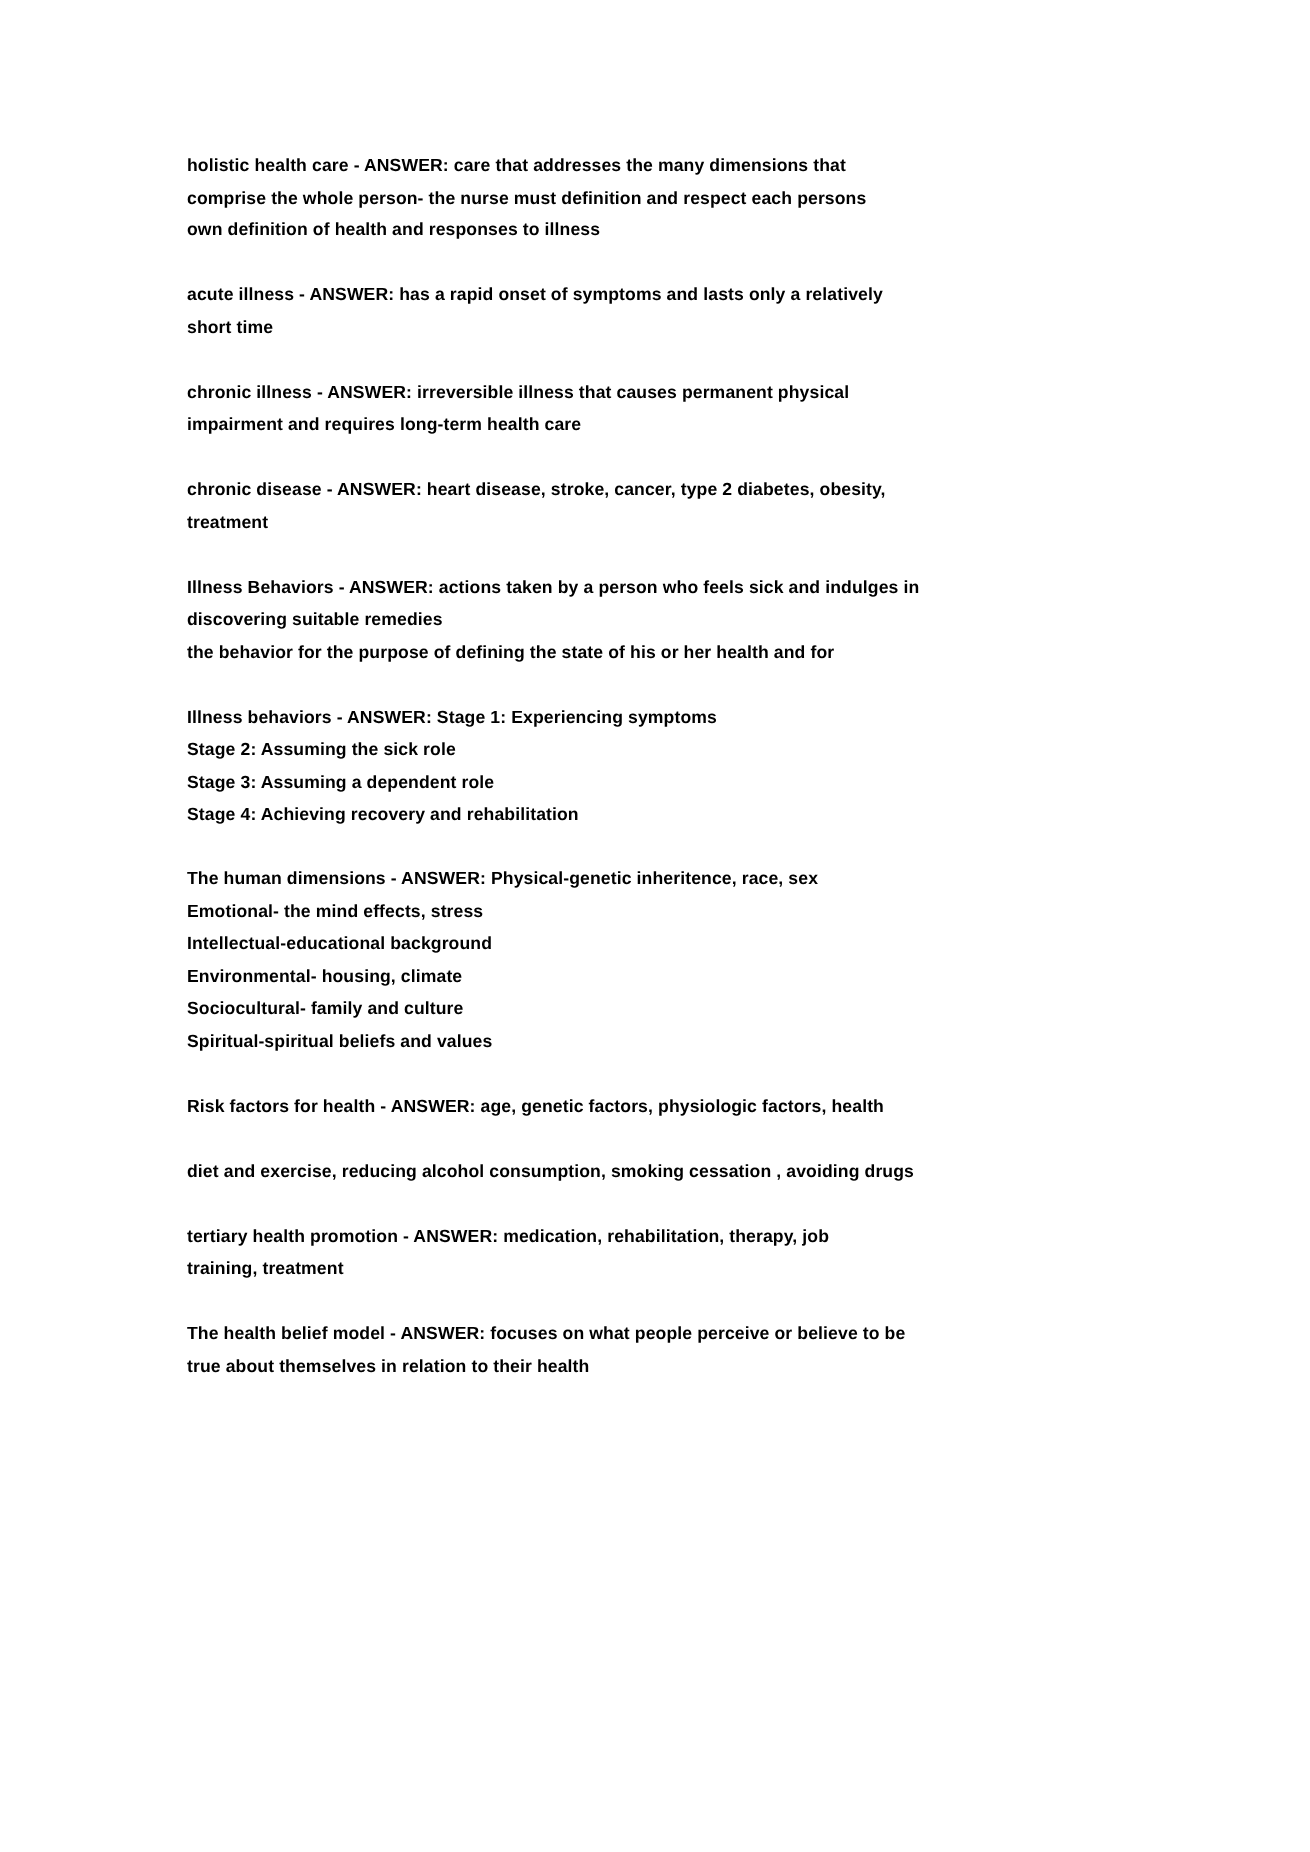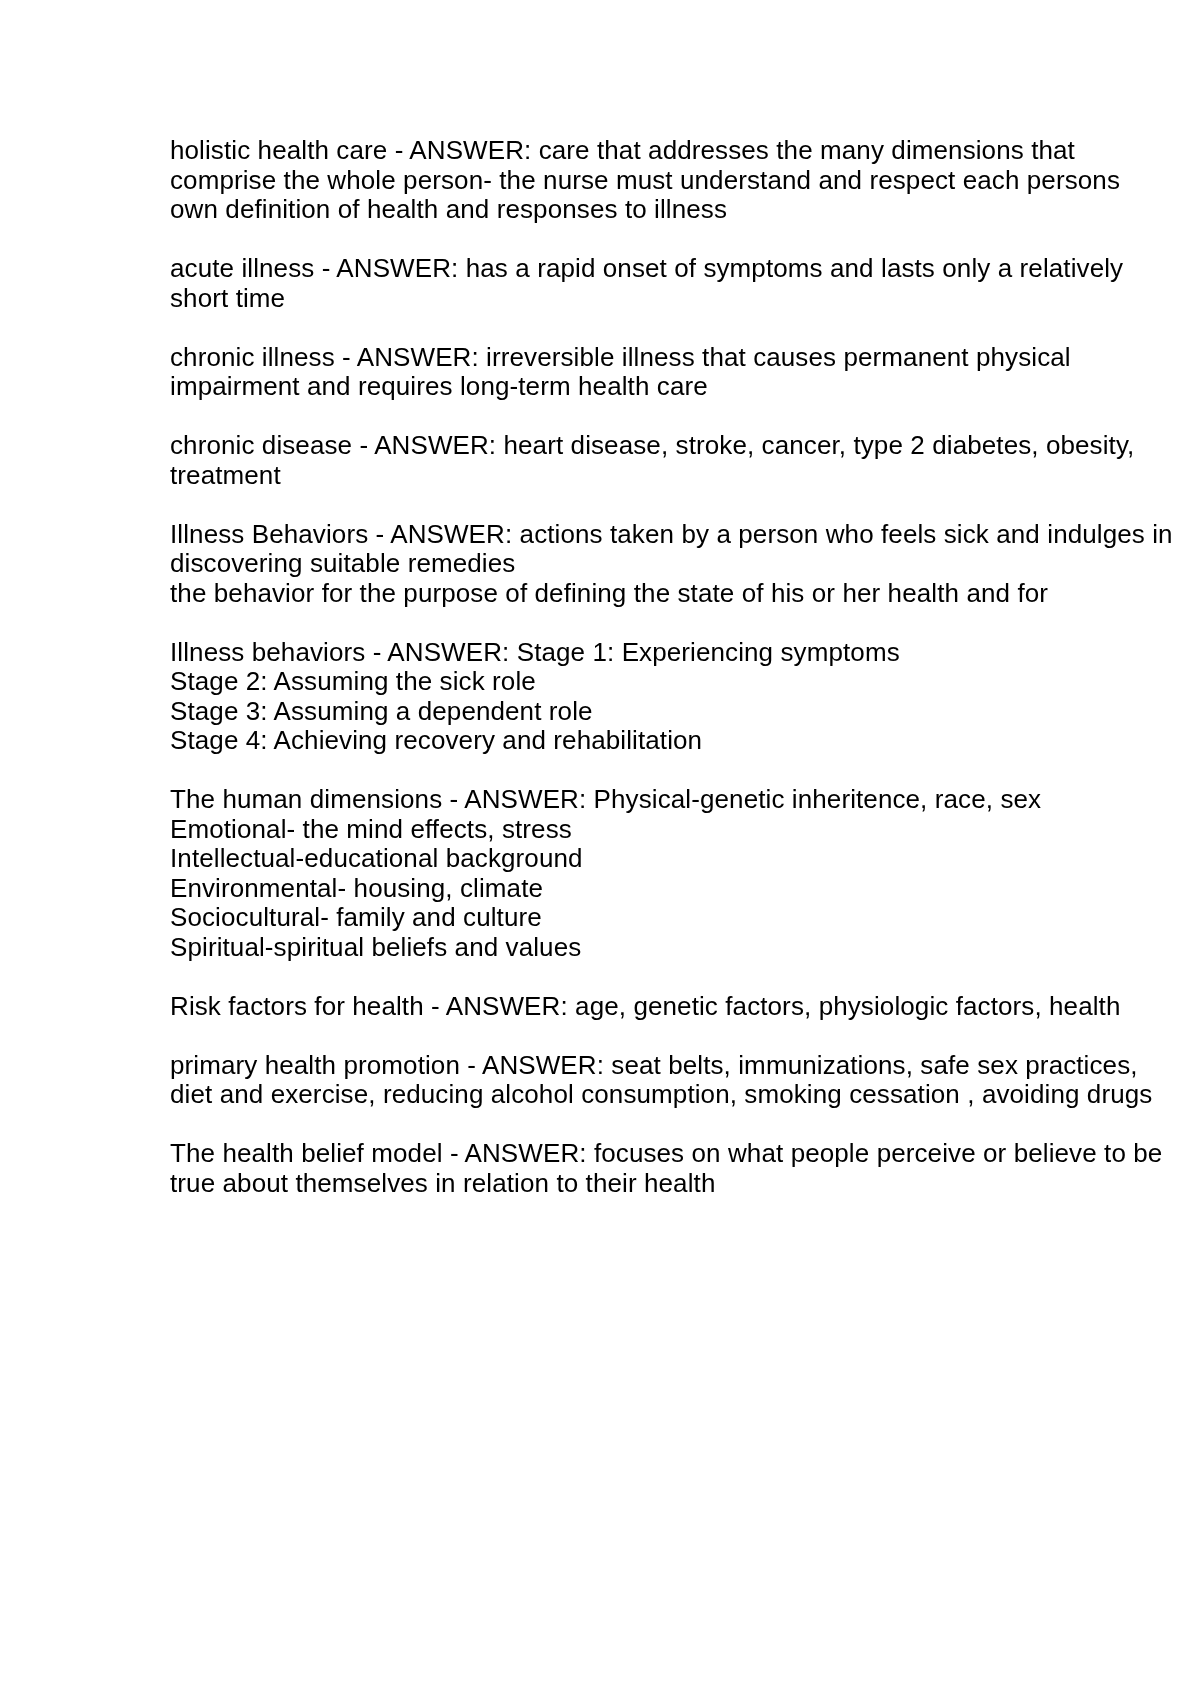--- a/index.html
+++ b/index.html
@@ -18,37 +18,38 @@
     box-sizing: border-box;
     width: 1191px;
     height: 1684px;
     background: #ffffff;
   }
   .doc-body {
     padding: 136px 150px 0 170px;
   }
   .para {
     margin: 0 0 29.5px 0;
-    font-size: 26px;
+    font-size: 16px;
     line-height: 29.5px;
     letter-spacing: 0.1px;
+    font-weight: bold;
   }
   .line {
     display: block;
     white-space: pre;
   }
 </style>
 </head>
 <body>
 
 <main class="doc-page">
   <section class="doc-body">
       <p class="para">
         <span class="line">holistic health care - ANSWER: care that addresses the many dimensions that</span>
-        <span class="line">comprise the whole person- the nurse must understand and respect each persons</span>
+        <span class="line">comprise the whole person- the nurse must definition and respect each persons</span>
         <span class="line">own definition of health and responses to illness</span>
       </p>
       <p class="para">
         <span class="line">acute illness - ANSWER: has a rapid onset of symptoms and lasts only a relatively</span>
         <span class="line">short time</span>
       </p>
       <p class="para">
         <span class="line">chronic illness - ANSWER: irreversible illness that causes permanent physical</span>
         <span class="line">impairment and requires long-term health care</span>
       </p>
@@ -72,21 +73,24 @@
         <span class="line">Emotional- the mind effects, stress</span>
         <span class="line">Intellectual-educational background</span>
         <span class="line">Environmental- housing, climate</span>
         <span class="line">Sociocultural- family and culture</span>
         <span class="line">Spiritual-spiritual beliefs and values</span>
       </p>
       <p class="para">
         <span class="line">Risk factors for health - ANSWER: age, genetic factors, physiologic factors, health</span>
       </p>
       <p class="para">
-        <span class="line">primary health promotion - ANSWER: seat belts, immunizations, safe sex practices,</span>
         <span class="line">diet and exercise, reducing alcohol consumption, smoking cessation , avoiding drugs</span>
+      </p>
+      <p class="para">
+        <span class="line">tertiary health promotion - ANSWER: medication, rehabilitation, therapy, job</span>
+        <span class="line">training, treatment</span>
       </p>
       <p class="para">
         <span class="line">The health belief model - ANSWER: focuses on what people perceive or believe to be</span>
         <span class="line">true about themselves in relation to their health</span>
       </p>
     </section>
 </main>
 
 </body></html>

